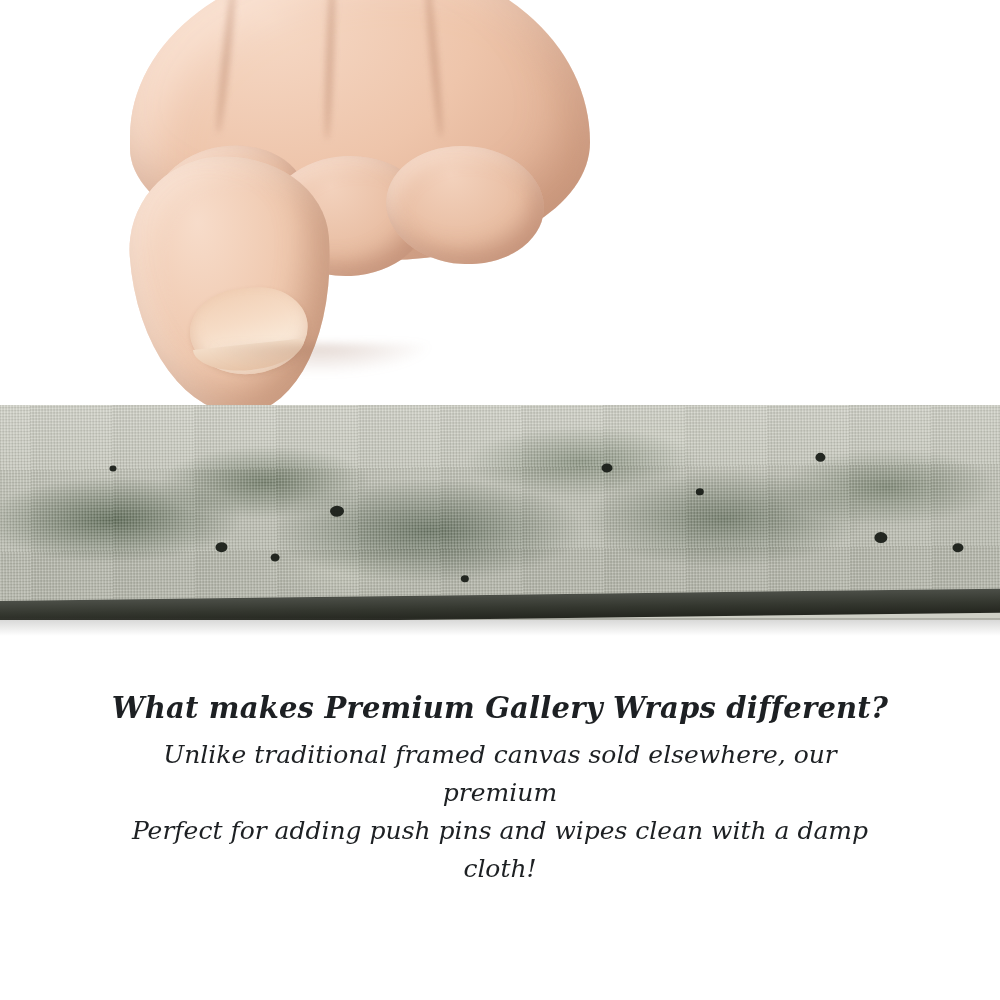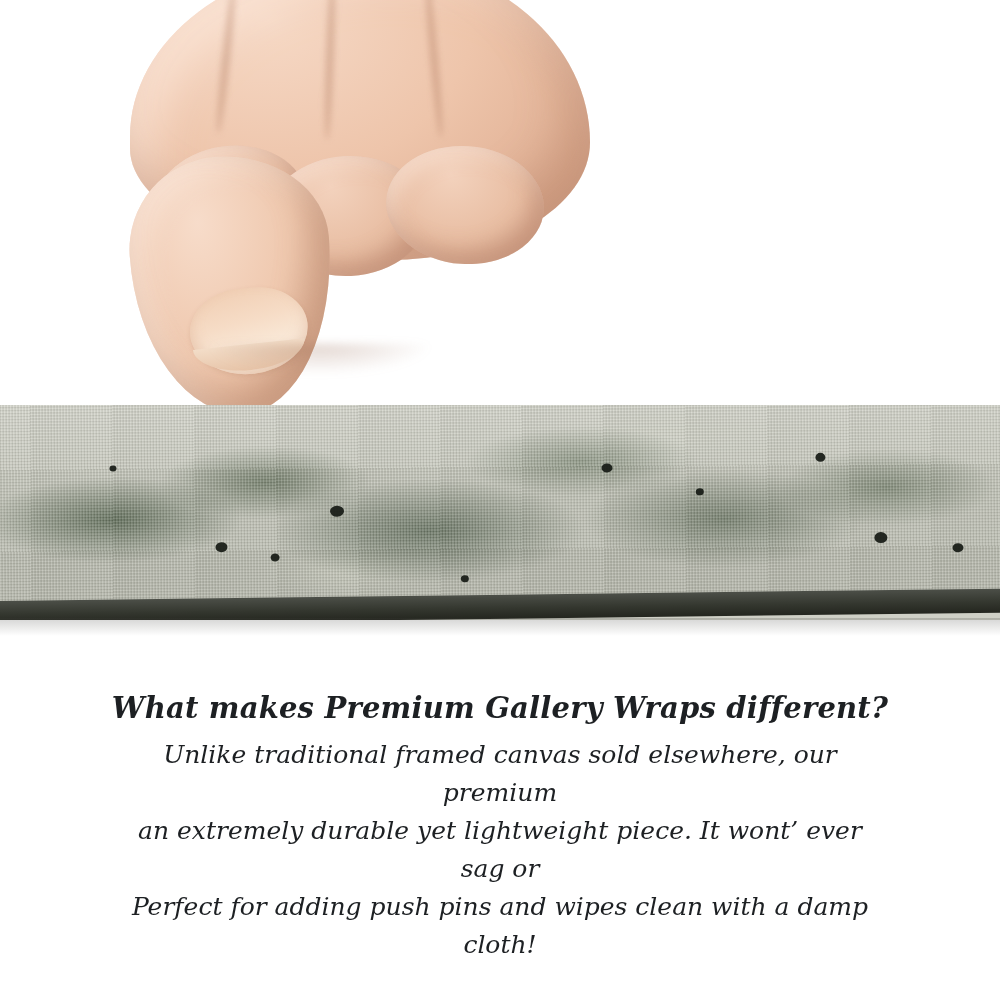--- a/index.html
+++ b/index.html
@@ -242,18 +242,17 @@
       </div>
       <div class="canvas-bottom-edge"></div>
     </div>
     <div class="canvas-shadow"></div>
   </div>
 
   <div class="caption">
     <div class="caption-heading">What makes Premium Gallery Wraps different?</div>
     <div class="caption-body">
       <span class="caption-line">Unlike traditional framed canvas sold elsewhere, our premium</span>
-      <span class="caption-line">an extremely durable yet lightweight piece. It wont’ ever sag or</span>
       <span class="caption-line">Perfect for adding push pins and wipes clean with a damp cloth!</span>
     </div>
   </div>
 
 </div>
 
 </body></html>

